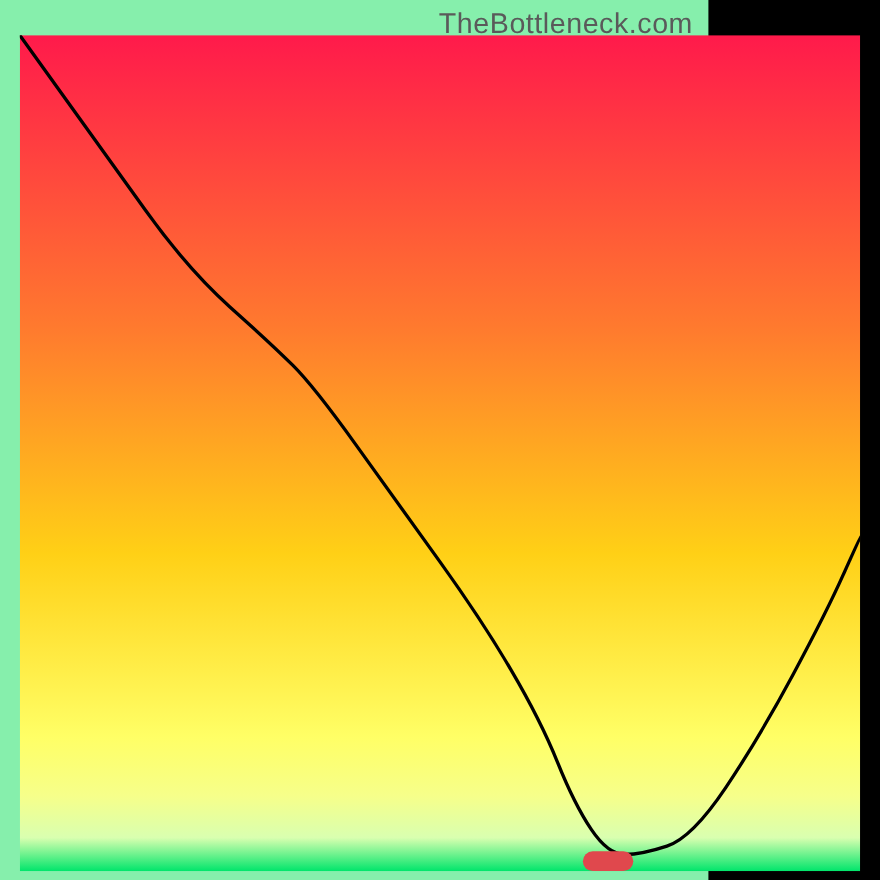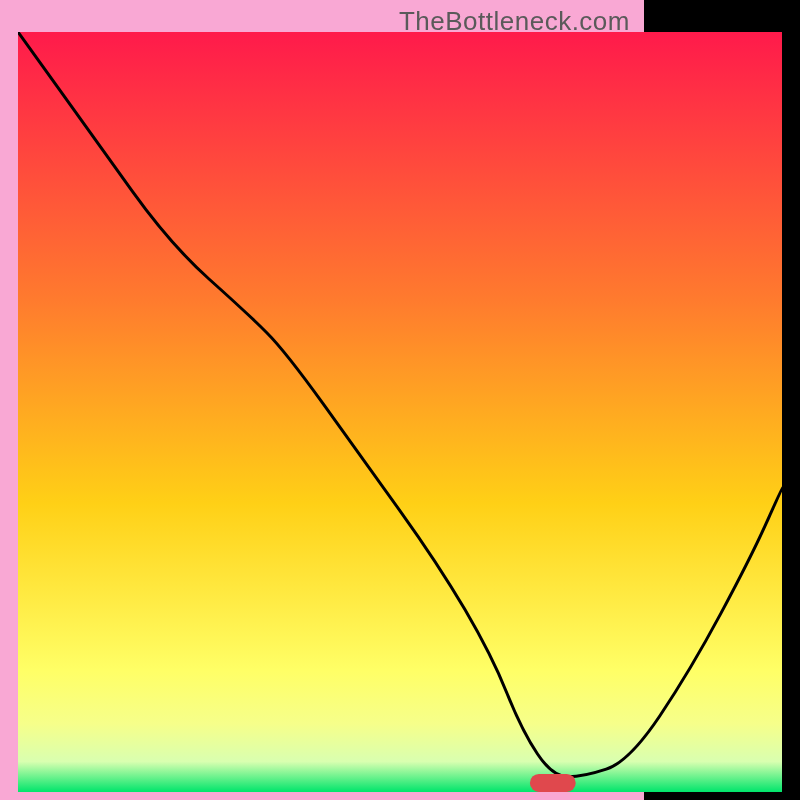--- a/index.html
+++ b/index.html
@@ -8,21 +8,21 @@
     width: 800px;
     height: 800px;
     background: #000;
     overflow: hidden;
     font-family: Arial, Helvetica, sans-serif;
   }
   .frame {
     position: relative;
     width: 644px;
     height: 800px;
-    background: #f9a8d4;
+    background: #86efac;
   }
   .watermark {
     position: absolute;
     top: 6px;
     right: 14px;
     color: #5a5a5a;
     font-size: 26px;
     font-weight: 500;
     letter-spacing: 0.5px;
     user-select: none;

